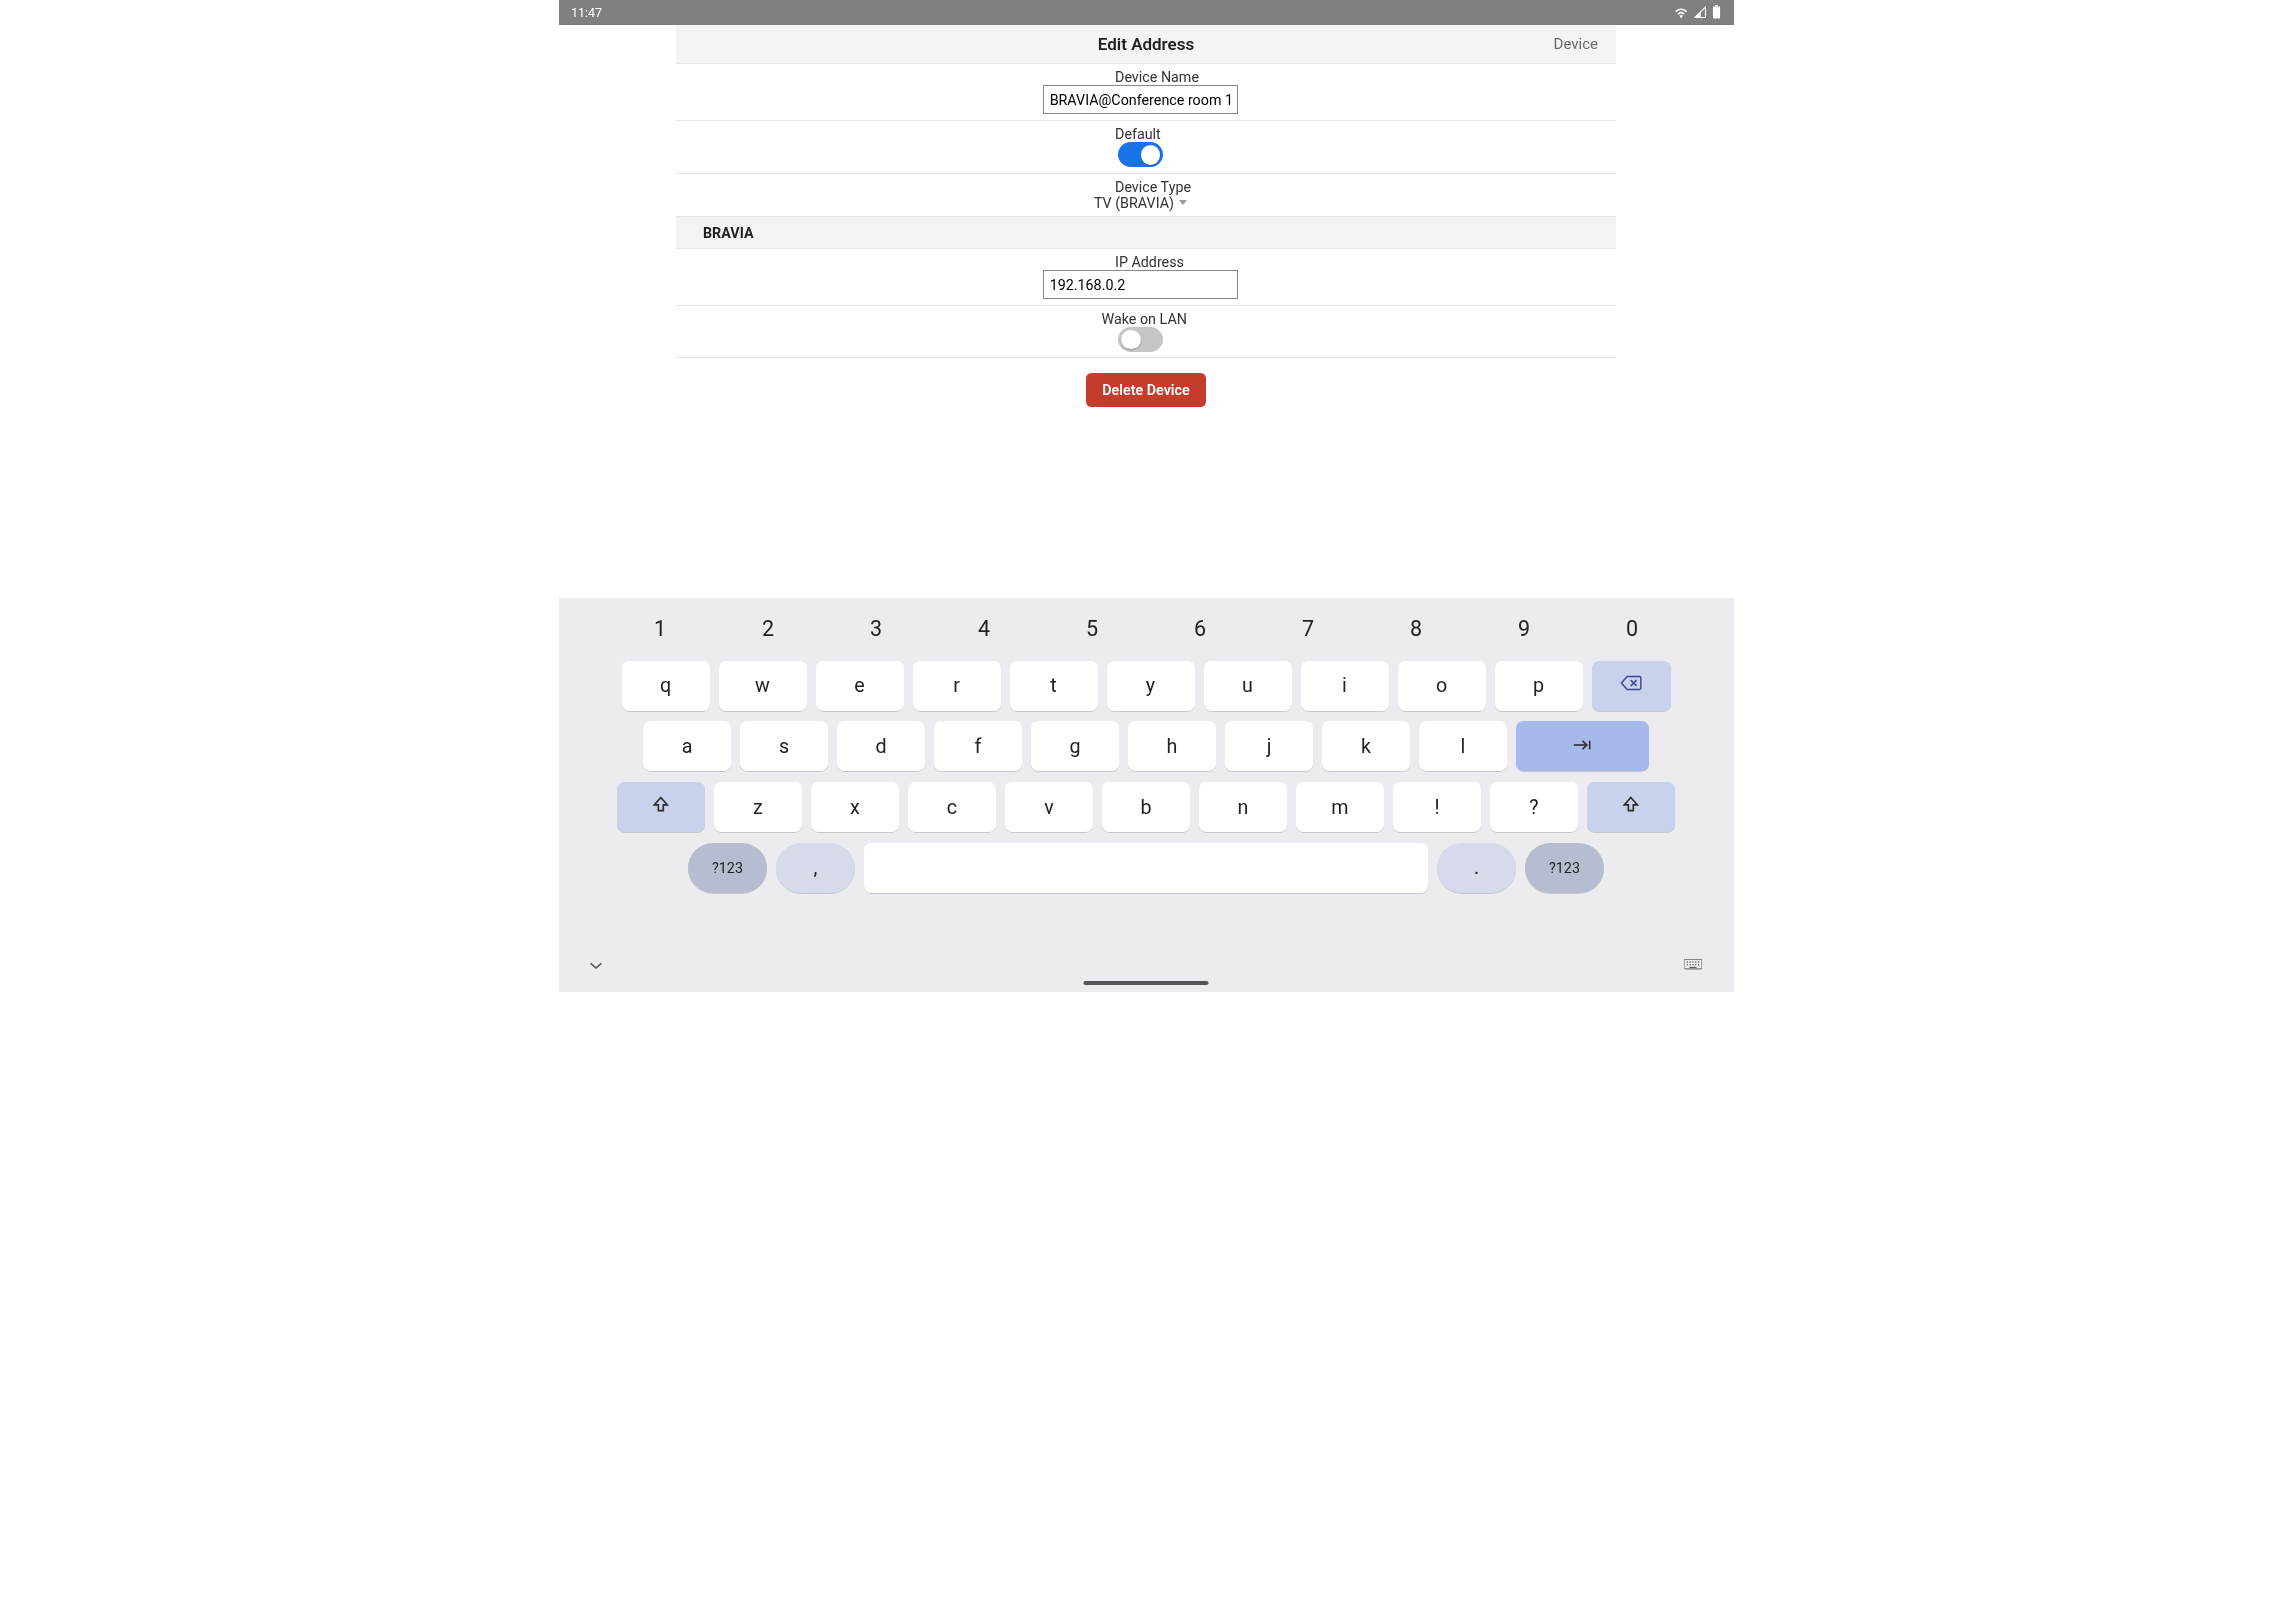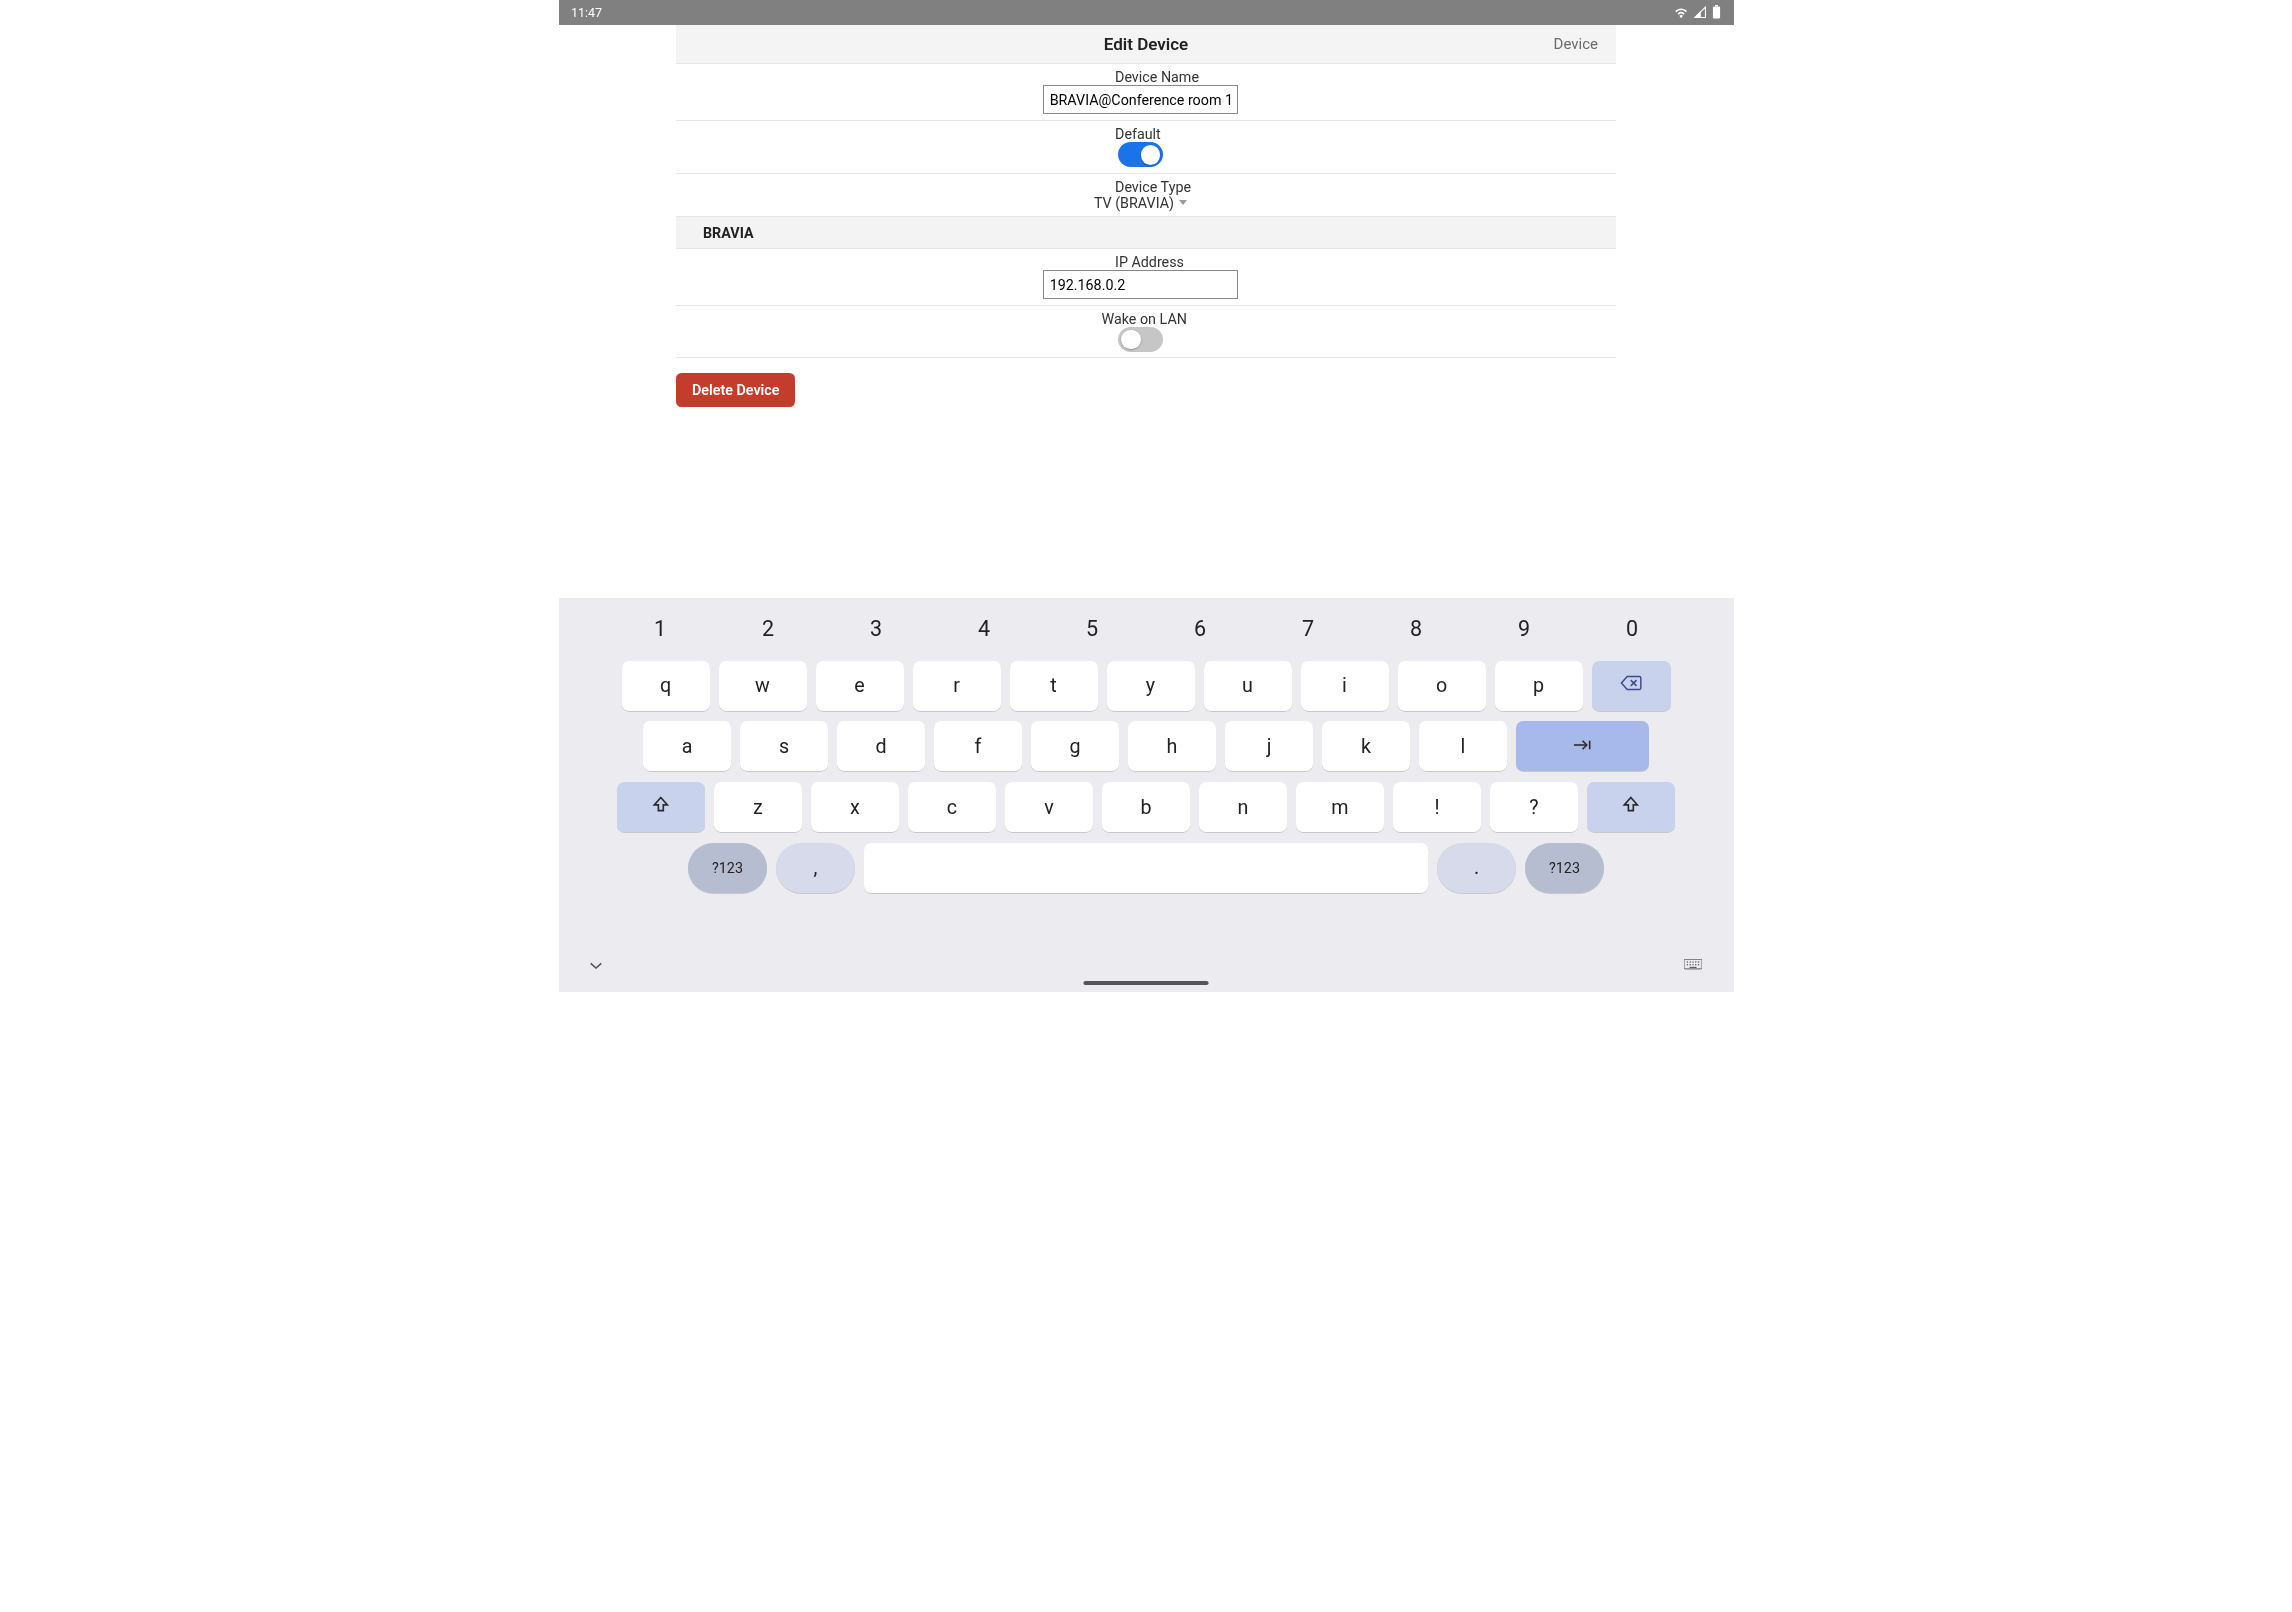--- a/index.html
+++ b/index.html
@@ -35,21 +35,21 @@
   .toggle.off { background: #c6c6c6; }
   .toggle.off .knob { left: 2.7px; }
 
   
   .select { display: flex; align-items: center; gap: 5.4px; color: #333; font-size: 14.3px; cursor: pointer; }
   .select .caret { width: 0; height: 0; border-left: 4.5px solid transparent; border-right: 4.5px solid transparent; border-top: 5.4px solid #9a9a9a; }
 
   
   .section-hdr { background: #f3f3f3; padding: 7.2px 27px; font-weight: 700; font-size: 14.3px; color: #222; border-bottom: 0.9px solid #e6e6e6; }
 
-  .delete-wrap { display: flex; justify-content: flex-start; padding: 14.3px 0; }
+  .delete-wrap { display: flex; justify-content: center; padding: 14.3px 0; }
   .btn-delete { background: #c43c2c; color: #fff; font-weight: 600; font-size: 14.3px; border: none; border-radius: 5.4px; padding: 9px 16px; cursor: pointer; }
 
   
   .keyboard { position: absolute; bottom: 0; left: 0; right: 0; height: 394px; background: #ececf0; padding: 9px 0 39px; }
   .krow { display: flex; justify-content: center; margin-bottom: 10.7px; }
   .key { background: #fff; border-radius: 7.2px; margin: 0 4.5px; display: flex; align-items: center; justify-content: center; font-size: 19.7px; color: #222; box-shadow: 0 0.9px 0 rgba(0,0,0,.15); cursor: pointer; user-select: none; }
   .keyboard .krow.nums .key { background: transparent; box-shadow: none; font-size: 21.5px; }
   .key.accent { background: #c9d2ec; }
   .key.accent2 { background: #a7b8ea; }
   .key.pill { border-radius: 32px; background: #b7bdd0; }
@@ -93,21 +93,21 @@
         <svg width="9" height="14.3" viewBox="0 0 12 20" fill="#fff">
             <rect x="1" y="2" width="10" height="17" rx="1.5"></rect>
             <rect x="4" y="0" width="4" height="2"></rect>
           </svg>
       </span>
     </div>
   </div>
 
   <div class="panel">
     <div class="panel-header">
-      <span class="title">Edit Device</span>
+      <span class="title">Edit Address</span>
       <span class="close">Device</span>
     </div>
 
     <div class="form-row">
       <div class="label">Device Name</div>
       <div class="control">
         <input class="text-input" value="BRAVIA@Conference room 1" style="">
       </div>
     </div>
 

